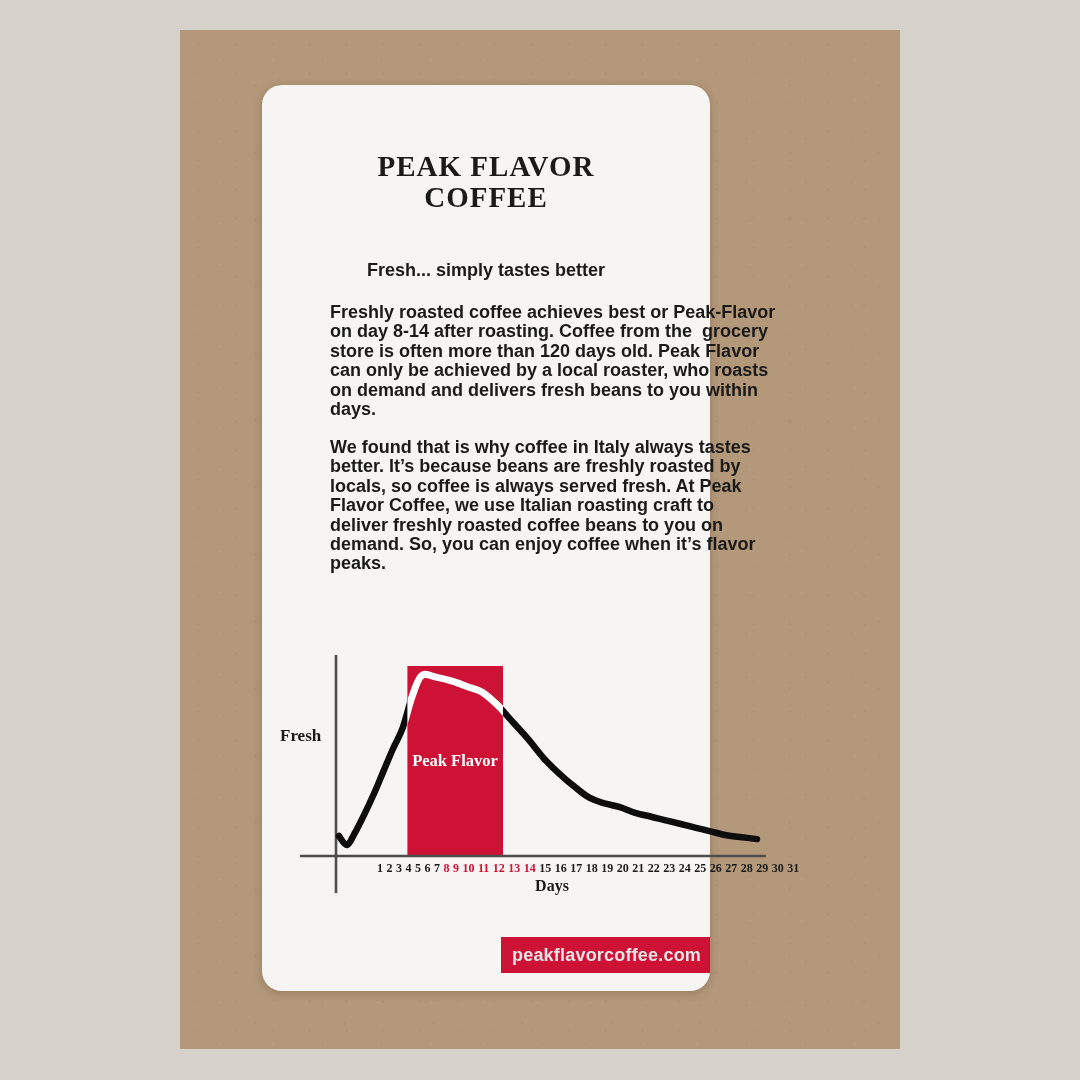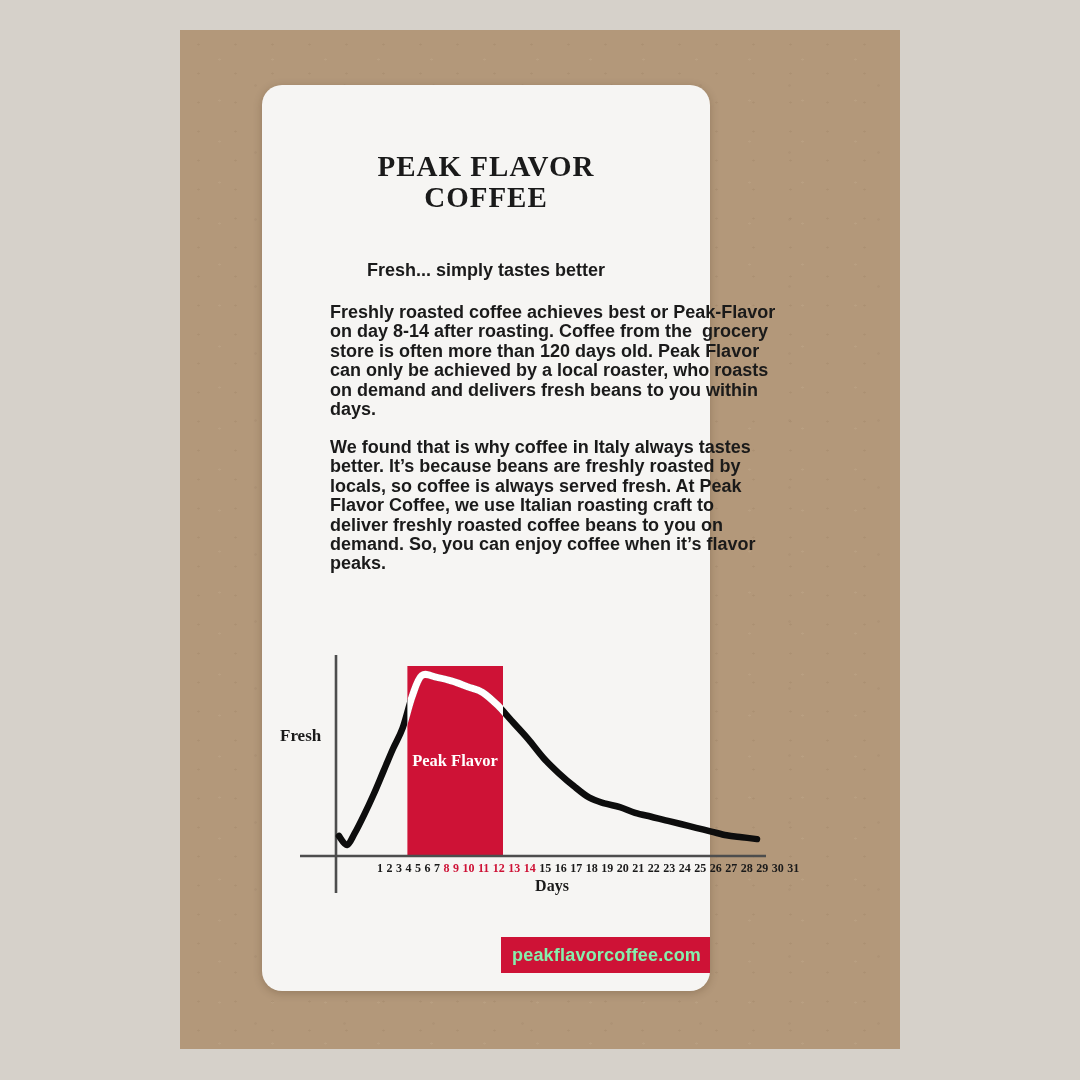--- a/index.html
+++ b/index.html
@@ -60,21 +60,21 @@
     word-spacing:.5px;
     margin-left:36px;
   }
   .ticks .red{color:var(--accent);}
   .days-label{
     position:absolute;left:212px;top:227px;width:120px;text-align:center;
     font-family:"Liberation Serif",serif;font-weight:700;font-size:16px;color:var(--ink);
   }
   .banner{
     position:absolute;right:0;top:852px;width:209px;height:36px;
-    background:var(--accent);color:#86efac;cursor:pointer;
+    background:var(--accent);color:#e5e5e5;cursor:pointer;
     font-weight:700;font-size:18px;line-height:36px;padding-left:11px;
     letter-spacing:.2px;
   }
 </style>
 </head>
 <body>
 
 <div class="page">
   <div class="kraft">
     <div class="card">

